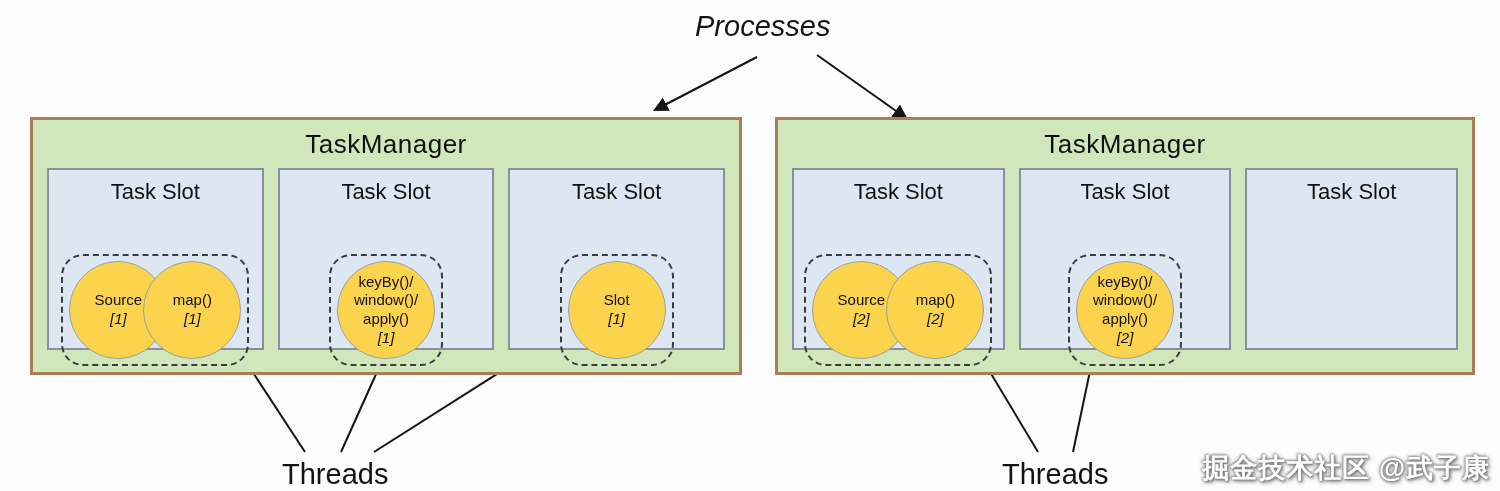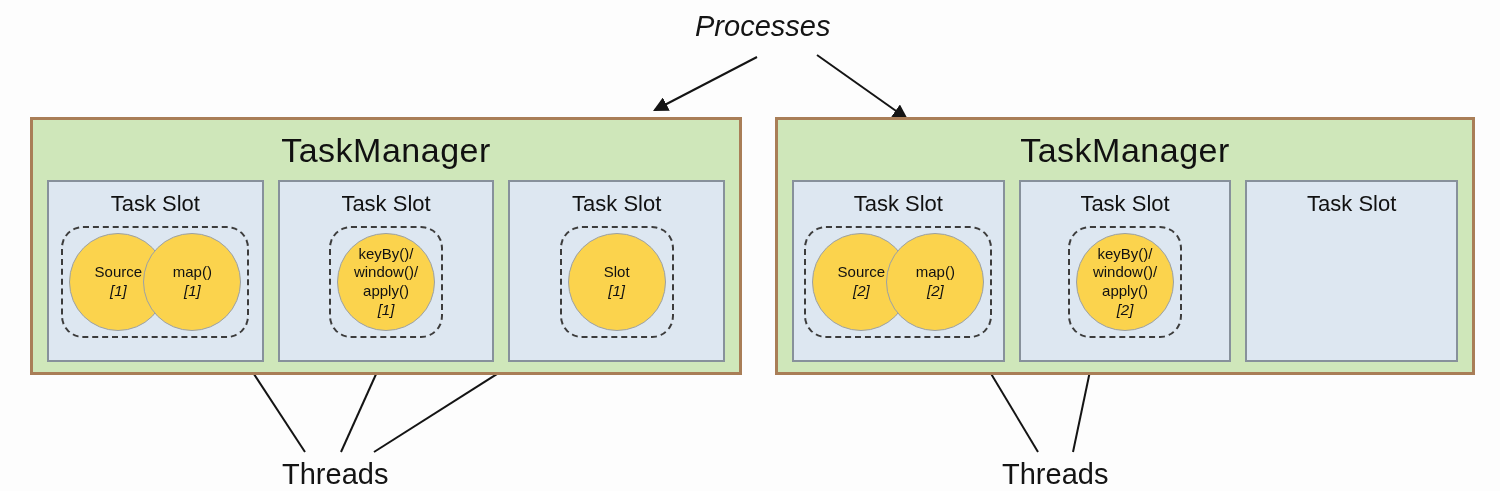--- a/index.html
+++ b/index.html
@@ -27,41 +27,42 @@
 
   .taskmanager {
     position: absolute;
     background: #cfe7ba;
     border: 3px solid #a97e57;
   }
   .tm-left  { left: 30px;  top: 117px; width: 712px; height: 258px; }
   .tm-right { left: 775px; top: 117px; width: 700px; height: 258px; }
 
   .tm-title {
-    height: 60px;
+    height: 48px;
     display: flex;
     align-items: center;
     justify-content: center;
-    font-size: 34px;
+    font-size: 26px;
     letter-spacing: 0.5px;
   }
 
   .slots {
     display: flex;
     gap: 14px;
     padding: 0 14px;
   }
   .slot {
     flex: 1;
     height: 182px;
     background: #dde7f1;
     border: 2px solid #87919b;
     display: flex;
     flex-direction: column;
     align-items: center;
+    gap: 40px;
   }
   .slot-label {
     font-size: 22px;
     margin-top: 9px;
   }
 
   .thread-box {
     margin-top: 9px;
     border: 2px dashed #3c3c3c;
     border-radius: 22px;
@@ -217,14 +218,15 @@
       <div class="slot">
         <div class="slot-label">Task Slot</div>
       </div>
 
     </div>
   </div>
 
   <div class="label-threads threads-left">Threads</div>
   <div class="label-threads threads-right">Threads</div>
 
+  <div class="watermark">掘金技术社区 @武子康</div>
 
 </div>
 
 </body></html>

